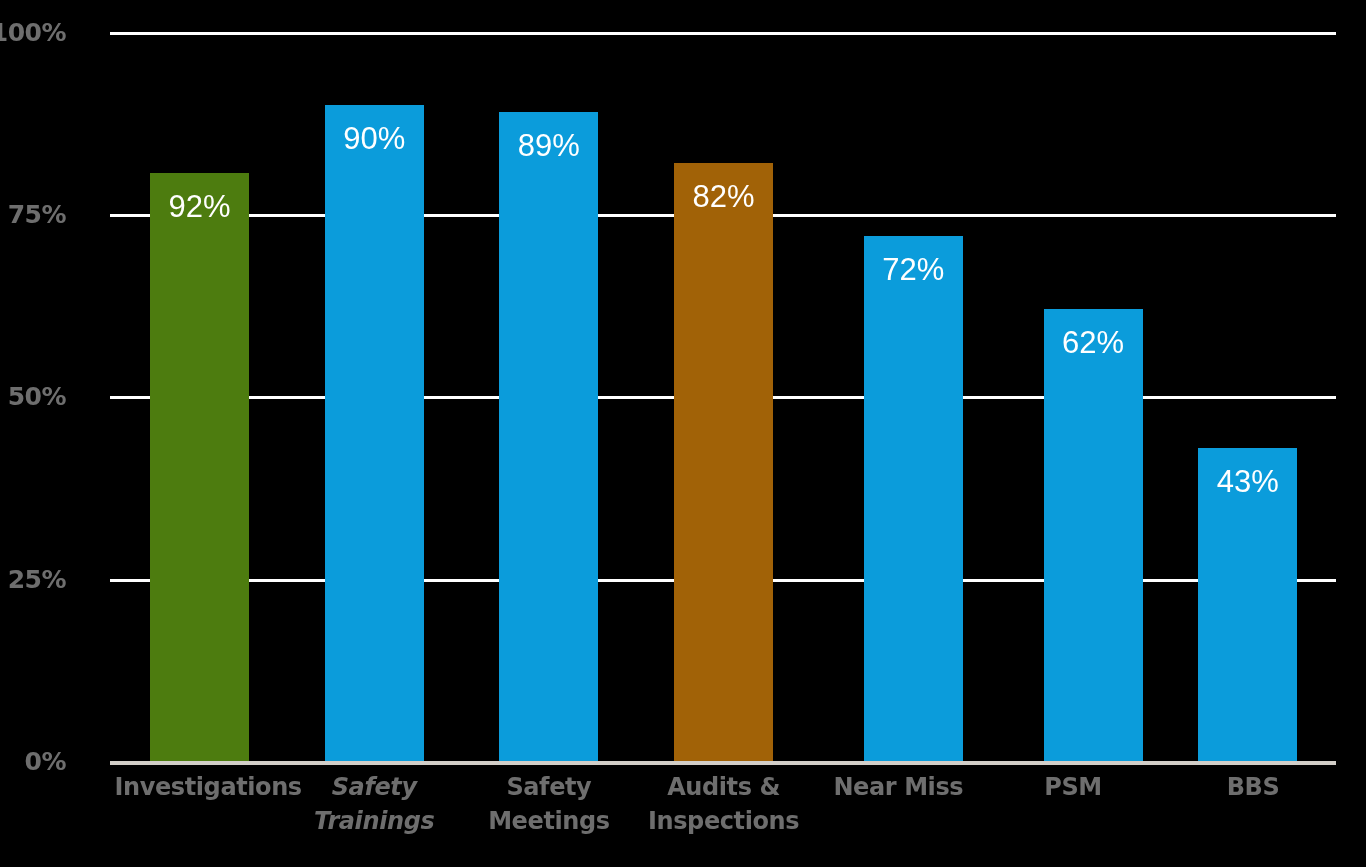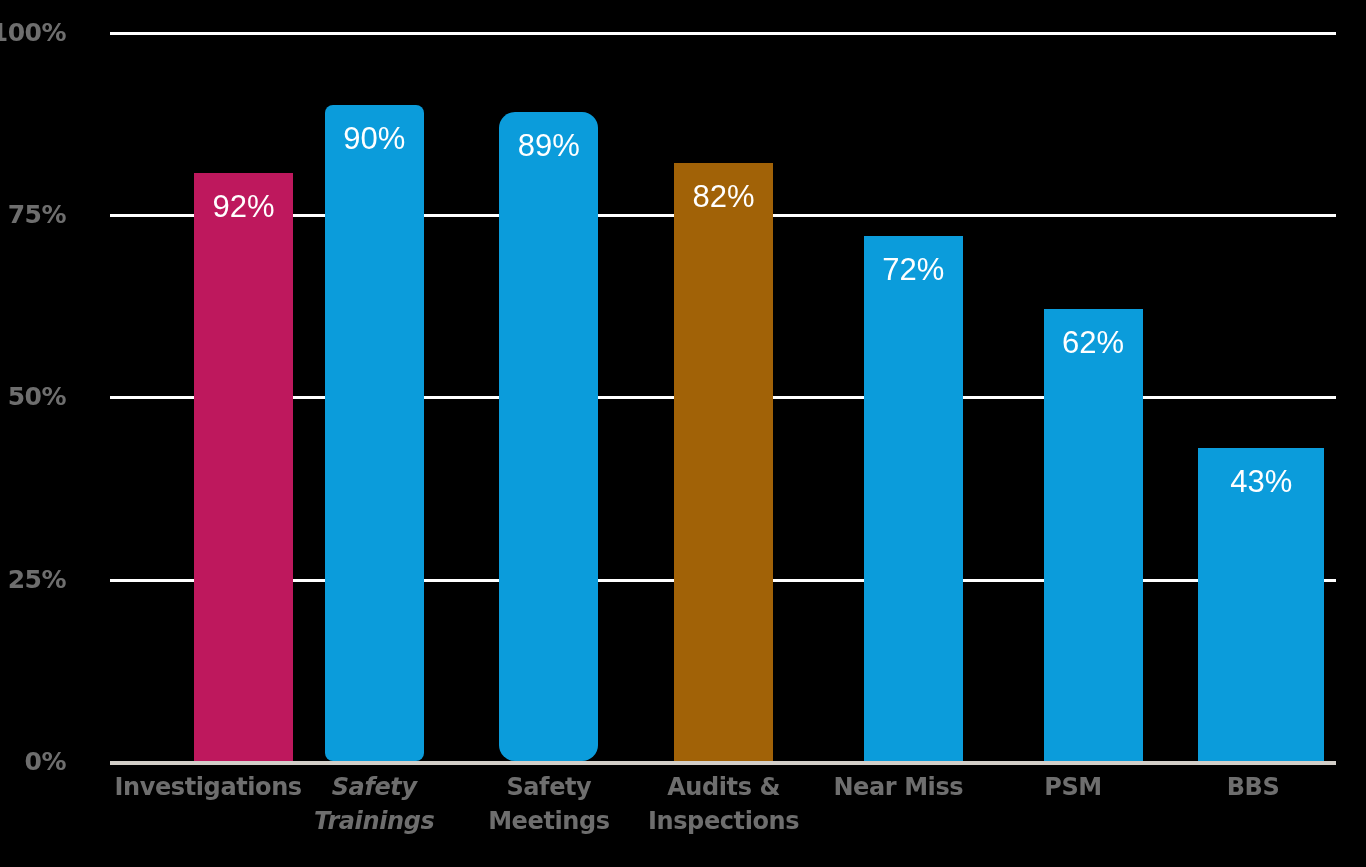--- a/index.html
+++ b/index.html
@@ -113,39 +113,39 @@
     <div class="gridline" style="top:364px;"></div>
     <div class="gridline" style="top:547px;"></div>
     <div class="gridline baseline" style="top:729px;"></div>
 
     <div class="y-tick-label" style="top:0px;">100%</div>
     <div class="y-tick-label" style="top:182px;">75%</div>
     <div class="y-tick-label" style="top:364px;">50%</div>
     <div class="y-tick-label" style="top:547px;">25%</div>
     <div class="y-tick-label" style="top:729px;">0%</div>
 
-    <div class="bar" style="height: 588px; left: 40px; width: 99px; background: #be185d; margin-left: 44px;">
+    <div class="bar" style="height: 588px; left: 40px; width: 99px; background: #4d7c0f;">
       <span class="bar-value">92%</span>
     </div>
-    <div class="bar" style="height: 656.1px; left: 214.7px; width: 99px; background: rgb(11, 156, 219); border-radius: 8px;">
+    <div class="bar" style="height: 656.1px; left: 214.7px; width: 99px; background: rgb(11, 156, 219);">
       <span class="bar-value">90%</span>
     </div>
-    <div class="bar" style="height: 648.81px; left: 389.4px; width: 99px; background: rgb(11, 156, 219); border-radius: 16px;">
+    <div class="bar" style="height: 648.81px; left: 389.4px; width: 99px; background: rgb(11, 156, 219);">
       <span class="bar-value">89%</span>
     </div>
     <div class="bar" style="height: 597.78px; left: 564.1px; width: 99px; background: #a16207;">
       <span class="bar-value">82%</span>
     </div>
     <div class="bar" style="height: 524.88px; left: 738.8px; width: 99px; background: rgb(11, 156, 219); margin-left: 15px;">
       <span class="bar-value">72%</span>
     </div>
     <div class="bar" style="height: 451.98px; left: 913.5px; width: 99px; background: rgb(11, 156, 219); margin-left: 20px;">
       <span class="bar-value">62%</span>
     </div>
-    <div class="bar" style="height: 313.47px; left: 1088.2px; width: 99px; background: rgb(11, 156, 219); padding-left: 27px;">
+    <div class="bar" style="height: 313.47px; left: 1088.2px; width: 99px; background: rgb(11, 156, 219);">
       <span class="bar-value">43%</span>
     </div>
 
   </div>
 
   <div class="x-labels">
     <div class="x-tick-label" style="left: 4.5px;">Investigations</div>
     <div class="x-tick-label" style="left: 179.2px; font-style: italic;">Safety Trainings</div>
     <div class="x-tick-label" style="left: 353.9px;">Safety Meetings</div>
     <div class="x-tick-label" style="left: 528.6px;">Audits &amp; Inspections</div>

